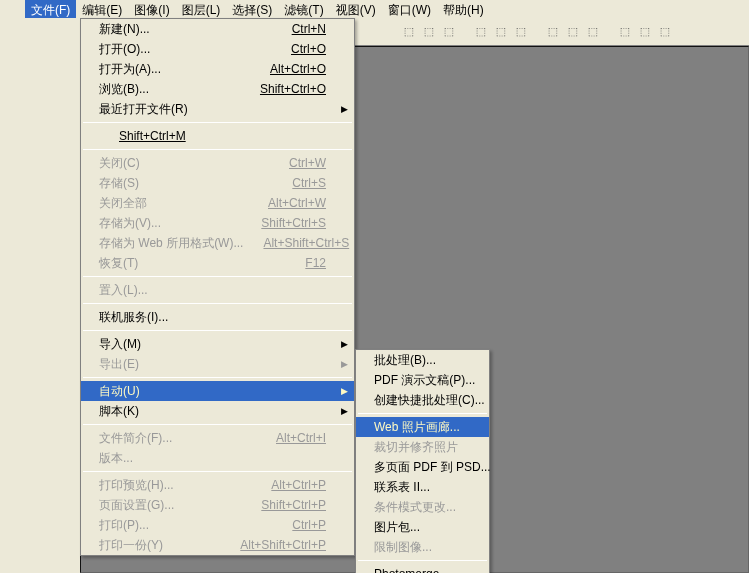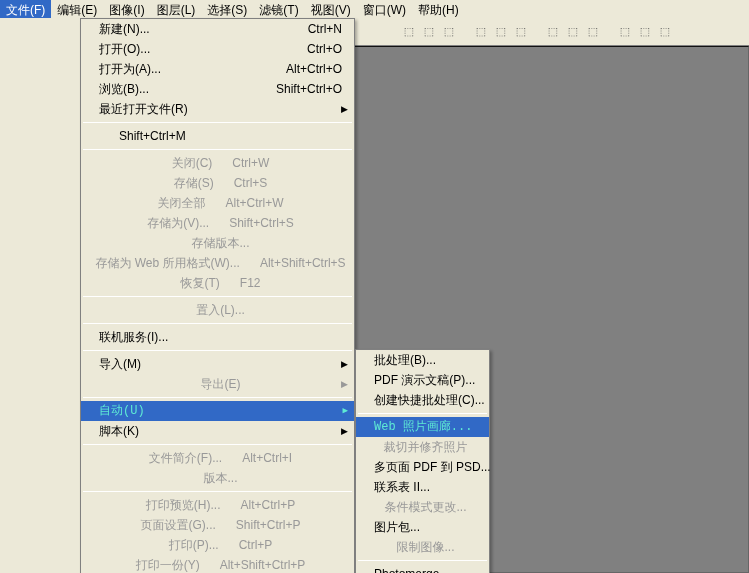--- a/index.html
+++ b/index.html
@@ -10,20 +10,21 @@
       width: 749px;
       height: 573px;
       overflow: hidden;
       position: relative;
     }
     .menubar {
       background: #ECE9D8;
       height: 26px;
       display: flex;
       border-bottom: 1px solid #c0c0c0;
+      padding-left: 25px;
     }
     .menubar-item {
       padding: 2px 6px;
       cursor: default;
       white-space: nowrap;
     }
     .menubar-item.active {
       background: #3169C6;
       color: white;
     }
@@ -92,44 +93,43 @@
       width: 135px;
       background: #ECE9D8;
       border: 1px solid #808080;
       box-shadow: 2px 2px 3px rgba(0,0,0,0.3);
       z-index: 11;
     }
     .menu-item {
       display: flex;
       justify-content: space-between;
       align-items: center;
-      padding: 3px 12px 3px 18px;
+      padding: 3px 28px 3px 18px;
       cursor: default;
       white-space: nowrap;
       position: relative;
       line-height: 14px;
     }
     .menu-item.highlighted {
       background: #3169C6;
-      color: #5eead4;
-      font-family: Liberation Mono, monospace;
+      color: #fef9c3;
     }
     .menu-item.disabled {
       color: #999;
-      justify-content: center;
     }
     .menu-sep {
       height: 1px;
       background: #aca899;
       margin: 3px 2px;
       border-bottom: 1px solid #fff;
     }
     .shortcut {
       color: inherit;
       margin-left: 20px;
+      text-decoration: underline;
     }
     .arrow {
       position: absolute;
       right: 6px;
       font-size: 9px;
     }
   </style>
 </head>
 <body>
 
@@ -204,23 +204,20 @@
     </div>
     <div class="menu-item disabled">
       <span>关闭全部</span>
       <span class="shortcut">Alt+Ctrl+W</span>
     </div>
     <div class="menu-item disabled">
       <span>存储为(V)...</span>
       <span class="shortcut">Shift+Ctrl+S</span>
     </div>
     <div class="menu-item disabled">
-      <span>存储版本...</span>
-    </div>
-    <div class="menu-item disabled">
       <span>存储为 Web 所用格式(W)...</span>
       <span class="shortcut">Alt+Shift+Ctrl+S</span>
     </div>
     <div class="menu-item disabled">
       <span>恢复(T)</span>
       <span class="shortcut">F12</span>
     </div>
     <div class="menu-sep"></div>
     <div class="menu-item disabled">
       <span>置入(L)...</span>

